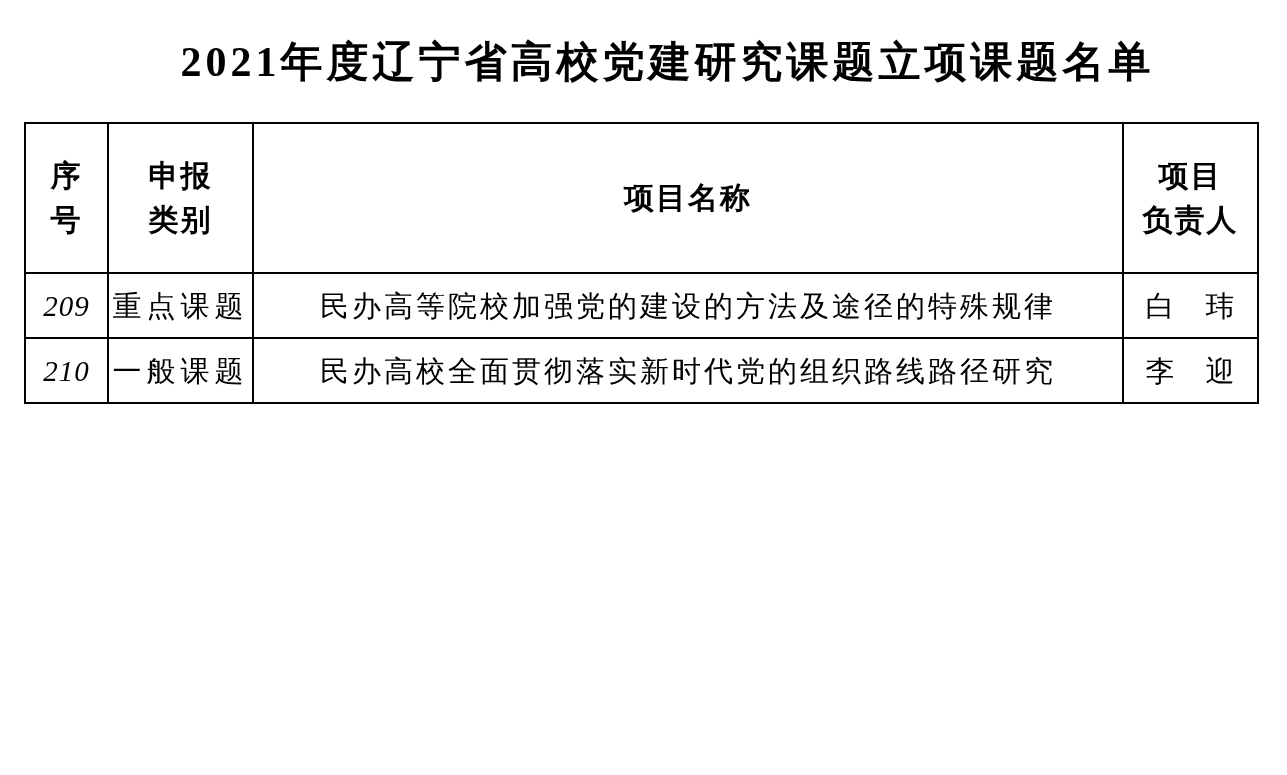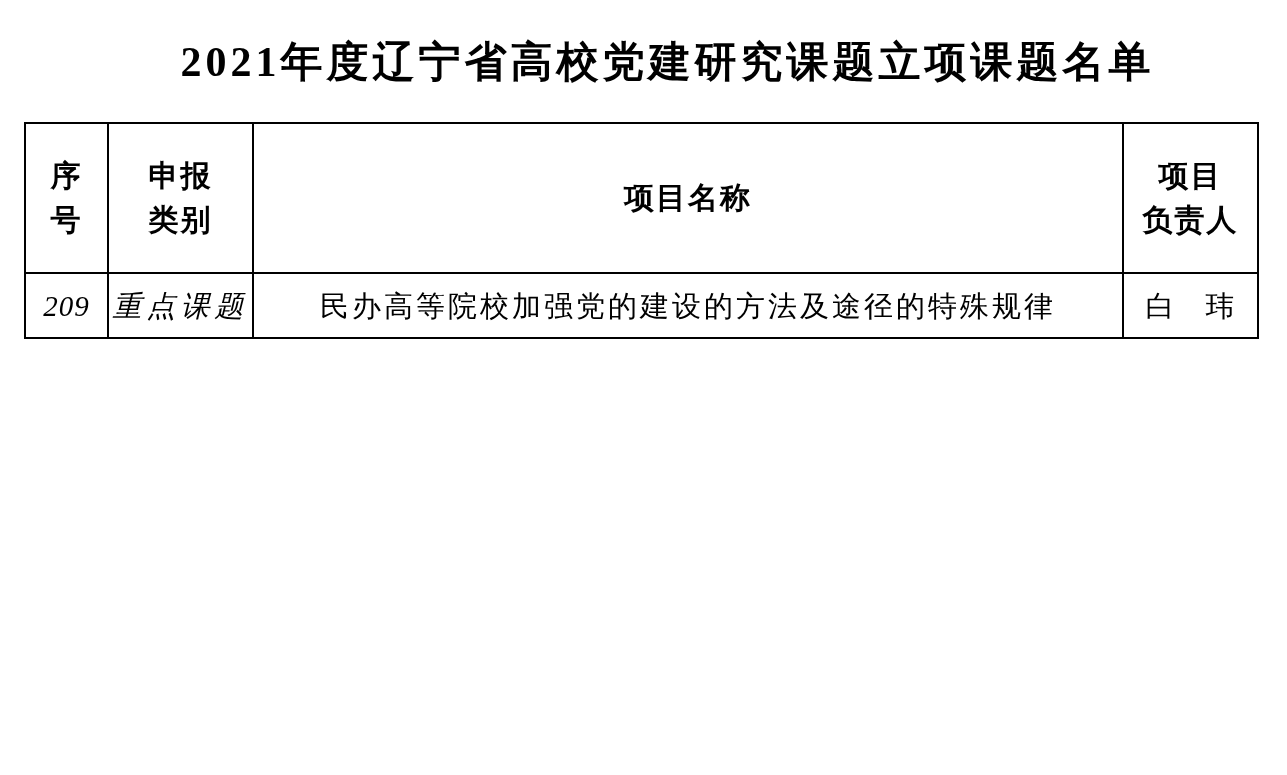--- a/index.html
+++ b/index.html
@@ -53,21 +53,21 @@
     letter-spacing: 2px;
   }
   .projects td {
     height: 63px;
     font-family: "Liberation Serif", "DejaVu Serif", serif;
     font-weight: normal;
     font-size: 29px;
     line-height: 34px;
   }
   td.cell-serial   { letter-spacing: 1px; font-style: italic; }
-  td.cell-category { letter-spacing: 5px; font-style: italic; }
+  td.cell-category { letter-spacing: 5px; }
   td.cell-project  { letter-spacing: 3px; text-align: center; }
   td.cell-leader   { letter-spacing: 1px; border-radius: 11px; }
 </style>
 </head>
 <body>
 
 <div class="page">
 
   <h1 class="doc-title">2021年度辽宁省高校党建研究课题立项课题名单</h1>
 
@@ -89,16 +89,22 @@
 负责人</th>
       </tr>
     </thead>
     <tbody id="table-body">
         <tr>
           <td class="cell-serial">209</td>
           <td class="cell-category">重点课题</td>
           <td class="cell-project">民办高等院校加强党的建设的方法及途径的特殊规律</td>
           <td class="cell-leader">白　玮</td>
         </tr>
+        <tr>
+          <td class="cell-serial">210</td>
+          <td class="cell-category">一般课题</td>
+          <td class="cell-project">民办高校全面贯彻落实新时代党的组织路线路径研究</td>
+          <td class="cell-leader">李　迎</td>
+        </tr>
       </tbody>
   </table>
 
 </div>
 
 </body></html>

